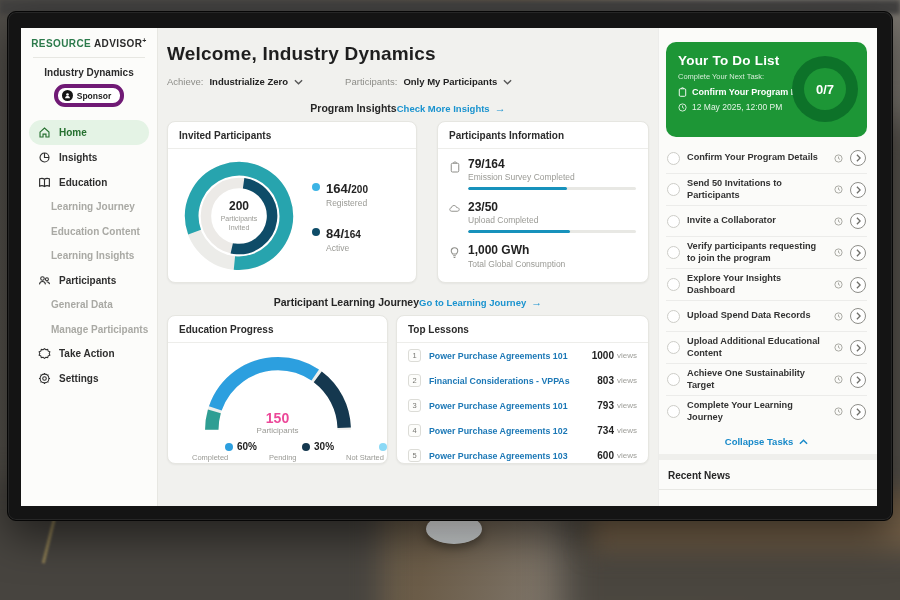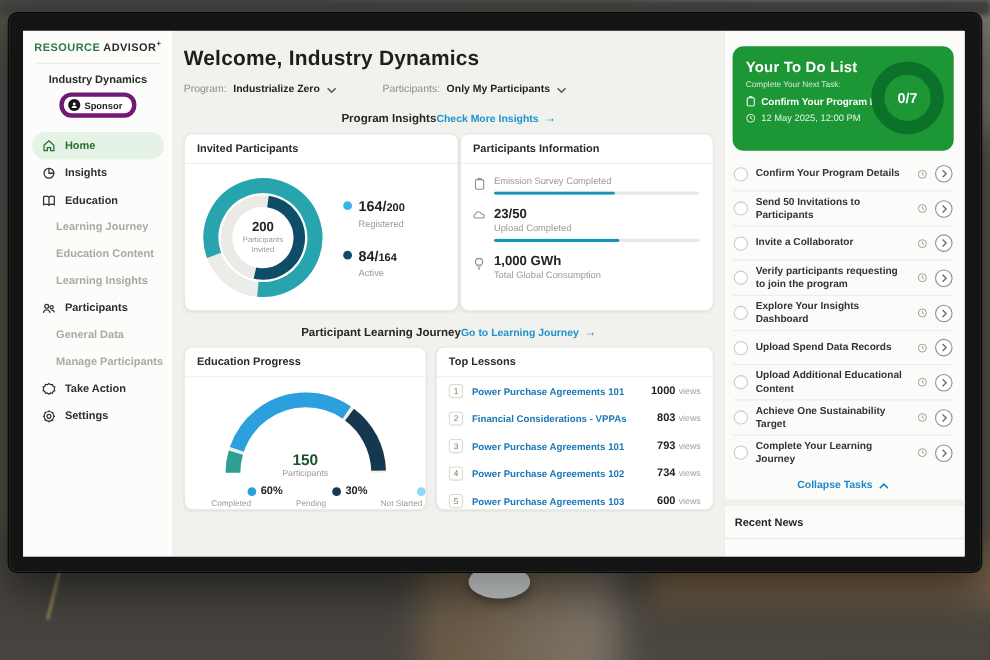--- a/index.html
+++ b/index.html
@@ -54,21 +54,21 @@
   .f-value { font-size:9.5px; font-weight:700; color:#222; margin-left:6px; }
   .chev { margin-left:6px; }
   .section-row { display:flex; align-items:center; justify-content:center; margin-top:15px; }
   .section-title { font-size:10.5px; font-weight:700; color:#262626; }
   .link { font-size:9.5px; font-weight:700; color:#1a93cf; display:flex; align-items:center; gap:5px; cursor:pointer; }
   .arrow { font-size:11px; line-height:1; }
 
   .card { background:#fff; border:1px solid #e6e6e1; border-radius:8px; box-shadow:0 1px 2px rgba(0,0,0,.05); overflow:hidden; }
   .card-title { font-size:10px; font-weight:700; color:#2b2b2b; padding:8px 11px 7px; border-bottom:1px solid #ededea; }
 
-  .row1 { display:flex; gap:1px; margin-top:7px; }
+  .row1 { display:flex; gap:20px; margin-top:7px; }
   .invited-card { width:250px; min-width:250px; height:162px; }
   .invited-body { display:flex; align-items:center; padding:4px 6px 0 8px; }
   .donut-wrap { position:relative; width:126px; height:126px; }
   .donut-center { position:absolute; inset:0; display:flex; flex-direction:column; align-items:center; justify-content:center; text-align:center; }
   .donut-val { font-size:12px; font-weight:700; color:#222; }
   .donut-lab { font-size:7px; color:#9a9a95; width:56px; line-height:1.25; margin-top:2px; }
   .dlegend { margin-left:10px; display:flex; flex-direction:column; gap:16px; }
   .dl-row { display:flex; align-items:flex-start; gap:6px; }
   .dot { width:8px; height:8px; border-radius:50%; margin-top:4px; }
   .dl-main { font-size:13px; font-weight:700; color:#222; line-height:1.05; }
@@ -82,21 +82,21 @@
   .stat-main { flex:1; }
   .stat-val { font-size:12px; font-weight:700; color:#222; line-height:1.1; }
   .stat-lab { font-size:8.5px; color:#9a9a95; margin-top:1px; }
   .bar { height:3px; background:#e8e8e4; border-radius:2px; margin-top:5px; overflow:hidden; }
   .bar-fill { height:100%; background:#1792bc; border-radius:2px; }
 
   .row2 { display:flex; gap:8px; margin-top:7px; }
   .edu-card { width:221px; min-width:221px; height:149px; }
   .gauge-zone { position:relative; width:160px; height:82px; margin:8px auto 0; }
   .gauge-center { position:absolute; left:0; right:0; bottom:-2px; text-align:center; }
-  .gauge-val { font-size:14px; font-weight:700; color:#14532d; }
+  .gauge-val { font-size:14px; font-weight:700; color:#ec4899; }
   .gauge-lab { font-size:8px; color:#9a9a95; }
   .glegend { display:flex; justify-content:space-between; padding:8px 14px 0 12px; }
   .gl-item .top { display:flex; align-items:center; gap:4px;padding-left:45px; }
   .gl-pct { font-size:10px; font-weight:700; color:#222; }
   .gl-lab { font-size:7.5px; color:#9a9a95; margin-left:12px; margin-top:1px; }
 
   .lessons-card { flex:1; height:149px; }
   .lesson { display:flex; align-items:center; height:25px; padding:0 11px; }
   .rank { width:13px; height:13px; border:1px solid #dcdcd7; border-radius:3px; font-size:7.5px; color:#777772;
     display:flex; align-items:center; justify-content:center; background:#fdfdfb; }
@@ -223,21 +223,21 @@
             <span>Settings</span>
           </div>
         </nav>
       </aside>
 
       <main class="main">
         <h1 class="h1">Welcome, Industry Dynamics</h1>
 
         <div class="filters">
           <div class="filter">
-            <span class="f-label">Program:</span>
+            <span class="f-label">Achieve:</span>
             <span class="f-value">Industrialize Zero</span>
             <svg class="chev" width="9" height="6" viewBox="0 0 10 6" fill="none" stroke="#555" stroke-width="1.5">
                 <path d="M1 1 L5 5 L9 1"></path>
               </svg>
           </div>
           <div class="filter">
             <span class="f-label">Participants:</span>
             <span class="f-value">Only My Participants</span>
             <svg class="chev" width="9" height="6" viewBox="0 0 10 6" fill="none" stroke="#555" stroke-width="1.5">
                 <path d="M1 1 L5 5 L9 1"></path>
@@ -293,20 +293,21 @@
             <div class="card-title">Participants Information</div>
             <div class="info-body">
               <div class="stat">
                 <span class="stat-icon">
                   <svg width="10" height="12" viewBox="0 0 12 14" fill="none" stroke="currentColor" stroke-width="1.2">
                       <rect x="1.5" y="2.5" width="9" height="10.5" rx="1.5"></rect>
                       <path d="M4 2.5 C4 1.4 5 1 6 1 C7 1 8 1.4 8 2.5"></path>
                     </svg>
                 </span>
                 <span class="stat-main">
+                  <div class="stat-val">79/164</div>
                   <div class="stat-lab">Emission Survey Completed</div>
                   <div class="bar">
                       <div class="bar-fill" style="width: 59%;"></div>
                     </div>
                 </span>
               </div>
               <div class="stat">
                 <span class="stat-icon">
                   <svg width="11" height="9" viewBox="0 0 14 10" fill="none" stroke="currentColor" stroke-width="1.2">
                       <path d="M3.5 8.5 C1.8 8.5 1 7.4 1 6.2 C1 5 1.9 4.2 3 4.1 C3.3 2.4 4.6 1.2 6.4 1.2 C8 1.2 9.3 2.2 9.7 3.8 C11.5 3.8 13 4.7 13 6.2 C13 7.6 11.9 8.5 10.4 8.5 Z"></path>

